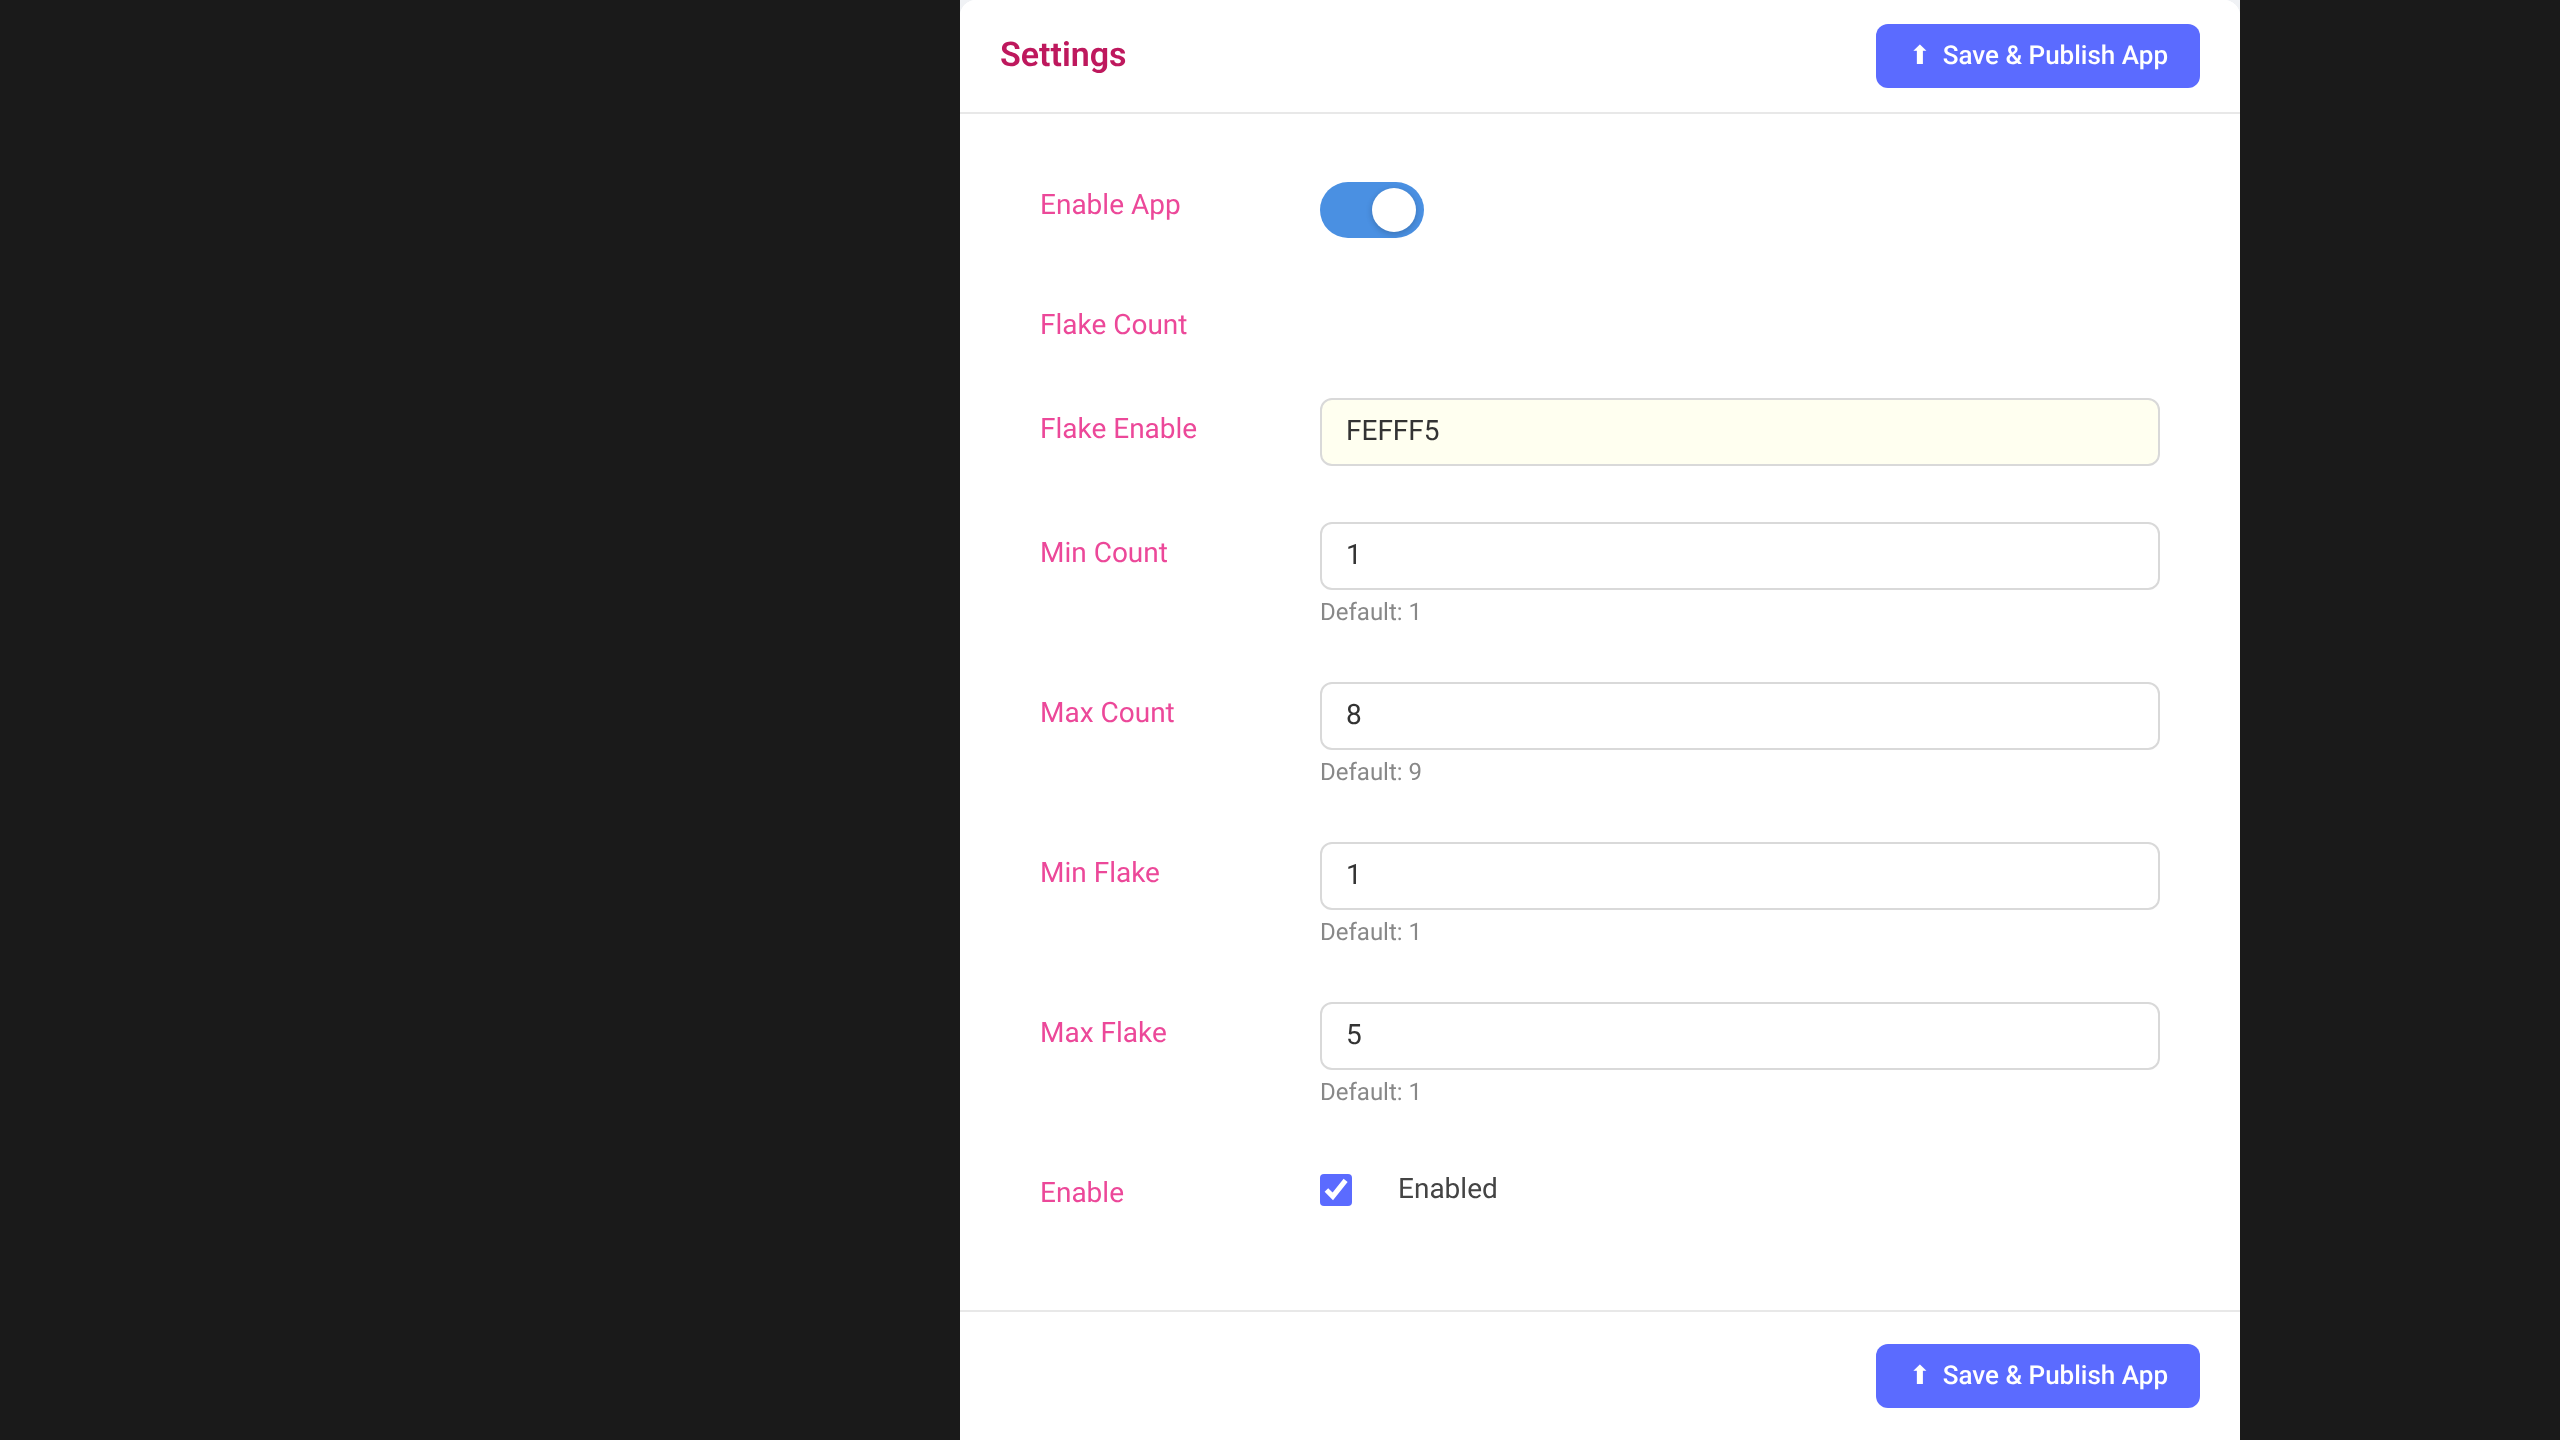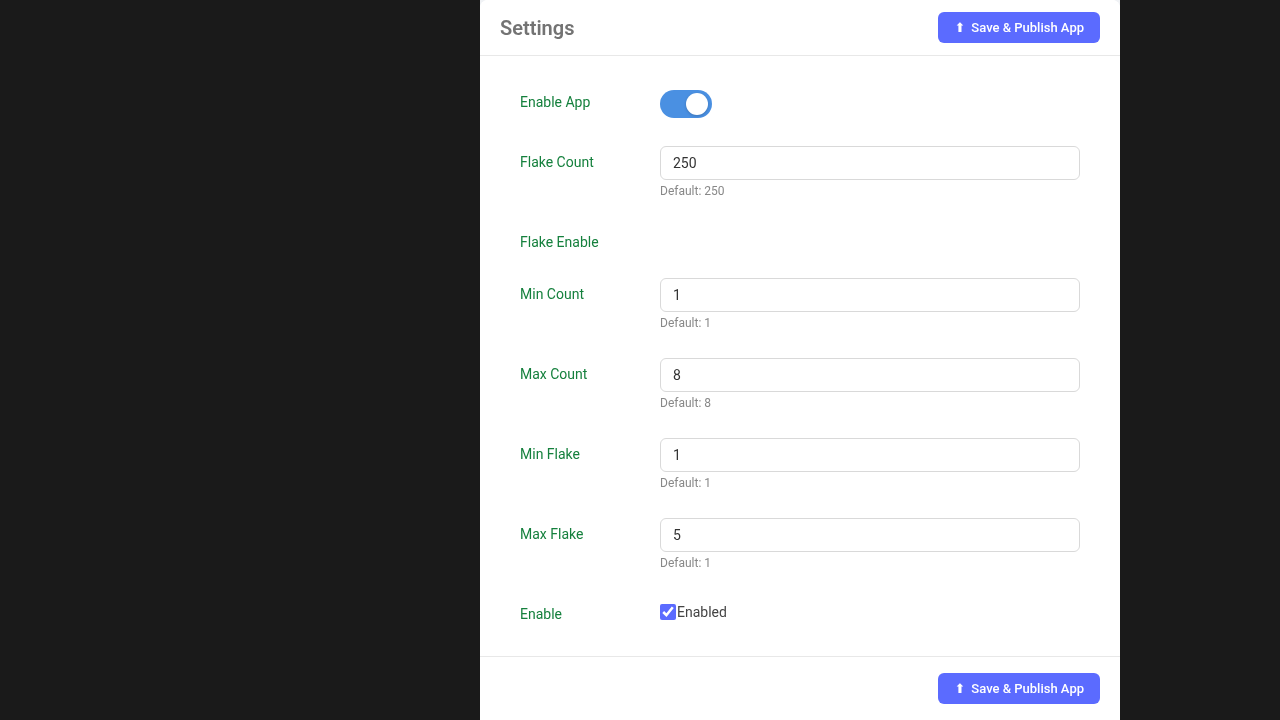--- a/index.html
+++ b/index.html
@@ -37,23 +37,23 @@
     .header {
       display: flex;
       align-items: center;
       justify-content: space-between;
       padding: 12px 20px;
       border-bottom: 1px solid #e8e8e8;
       background: #fff;
     }
 
     .header-title {
-      font-size: 20px;
+      font-size: 17px;
       font-weight: 600;
-      color: #737373;
+      color: #be185d;
     }
 
     .save-btn {
       background: #5b6bff;
       color: #fff;
       border: none;
       border-radius: 6px;
       padding: 8px 16px;
       font-size: 13px;
       cursor: pointer;
@@ -69,21 +69,21 @@
 
     .form-row {
       display: flex;
       align-items: flex-start;
       margin-bottom: 28px;
     }
 
     .form-label {
       width: 140px;
       font-size: 14px;
-      color: #15803d;
+      color: #ec4899;
       padding-top: 8px;
       flex-shrink: 0;
     }
 
     .form-control {
       flex: 1;
     }
 
     .text-input {
       width: 100%;
@@ -144,21 +144,21 @@
       background: white;
       border-radius: 50%;
       transition: 0.3s;
       box-shadow: 0 1px 3px rgba(0,0,0,0.2);
     }
 
     
     .checkbox-wrapper {
       display: flex;
       align-items: flex-start;
-      gap: 1px;
+      gap: 23px;
       padding-top: 6px;
       cursor: pointer;
     }
 
     .checkbox-input {
       width: 16px;
       height: 16px;
       accent-color: #5b6bff;
       cursor: pointer;
     }
@@ -204,45 +204,42 @@
             <label class="toggle">
               <input type="checkbox" checked="" style="">
               <span class="toggle-slider"></span>
             </label>
           </div>
         </div>
       </div>
 
       <div class="form-row">
         <div class="form-label">Flake Count</div>
-        <div class="form-control">
-          <input type="text" class="text-input" value="250" style="">
-          <div class="default-hint">Default: 250</div>
-        </div>
       </div>
 
       <div class="form-row">
         <div class="form-label">Flake Enable</div>
         <div class="form-control">
+          <input type="text" class="text-input flake-color-input" value="FEFFF5" style="">
         </div>
       </div>
 
       <div class="form-row">
         <div class="form-label">Min Count</div>
         <div class="form-control">
           <input type="text" class="text-input" value="1" style="">
           <div class="default-hint">Default: 1</div>
         </div>
       </div>
 
       <div class="form-row">
         <div class="form-label">Max Count</div>
         <div class="form-control">
           <input type="text" class="text-input" value="8" style="">
-          <div class="default-hint">Default: 8</div>
+          <div class="default-hint">Default: 9</div>
         </div>
       </div>
 
       <div class="form-row">
         <div class="form-label">Min Flake</div>
         <div class="form-control">
           <input type="text" class="text-input" value="1" style="">
           <div class="default-hint">Default: 1</div>
         </div>
       </div>

